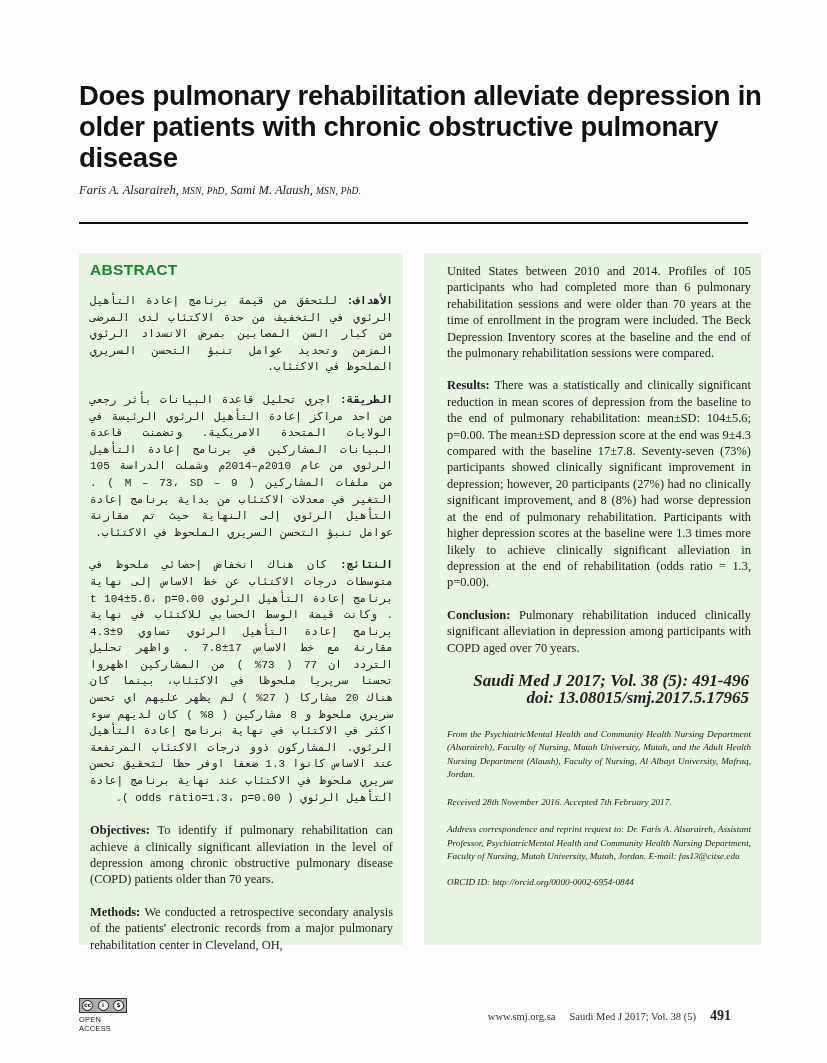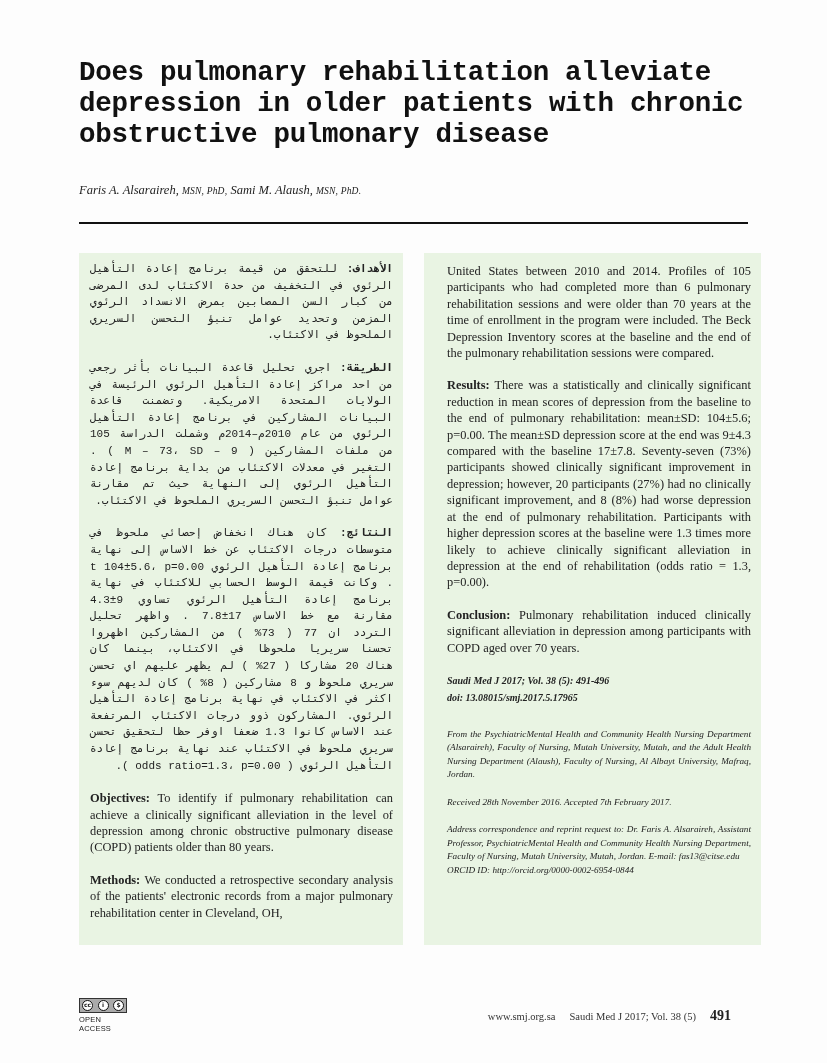--- a/index.html
+++ b/index.html
@@ -1,21 +1,21 @@
 <!DOCTYPE html>
 <html><head>
 <meta charset="utf-8">
 <style>
   * { box-sizing: border-box; margin: 0; padding: 0; }
   html, body { width: 827px; height: 1063px; background: #fdfdfd; overflow: hidden; }
   body { position: relative; font-family: "Liberation Serif", "DejaVu Serif", serif; color: #1a1a1a; }
 
   .title {
-    position: absolute; left: 79px; top: 57px; width: 690px;
-    font-family: Liberation Mono, monospace; font-weight: bold;
+    position: absolute; left: 79px; top: 80px; width: 690px;
+    font-family: Liberation Sans, sans-serif; font-weight: bold;
     font-size: 27.5px; line-height: 31px; color: #111; letter-spacing: -0.3px;
   }
   .authors {
     position: absolute; left: 79px; top: 183px; width: 600px;
     font-style: italic; font-size: 12.5px; color: #222;
   }
   .authors .deg { font-size: 9.5px; letter-spacing: 0.2px; }
   .rule {
     position: absolute; left: 79px; top: 222px; width: 669px; height: 2px; background: #111;
   }
@@ -36,21 +36,21 @@
     font-size: 11px; line-height: 16.6px; color: #222; margin-bottom: 16px;
   }
   .ar b { font-weight: bold; }
 
   .en {
     text-align: justify; font-size: 12.4px; line-height: 16.4px; color: #222; margin-bottom: 16px;
   }
   .en b { font-weight: bold; }
 
   .cite {
-    text-align: left; font-style: italic; font-weight: bold; font-size: 10px; line-height: 17px;
+    text-align: right; font-style: italic; font-weight: bold; font-size: 17px; line-height: 17px;
     color: #222; margin-top: 6px; margin-bottom: 22px; padding-right: 2px;
   }
   .note {
     text-align: justify; font-style: italic; font-size: 9.2px; line-height: 13.5px; color: #222;
     margin-bottom: 14px;
   }
 
   .footer-cc {
     position: absolute; left: 79px; top: 998px; width: 48px;
   }
@@ -80,48 +80,49 @@
 <div class="authors">
   <span>Faris A. Alsaraireh,</span>
   <span class="deg">MSN, PhD,</span>
   <span>Sami M. Alaush,</span>
   <span class="deg">MSN, PhD.</span>
 </div>
 
 <div class="rule"></div>
 
 <section class="box left">
+  <h2 class="abstract-head">ABSTRACT</h2>
 
   <p class="ar"><b>الأهداف:</b><span> للتحقق من قيمة برنامج إعادة التأهيل الرئوي في التخفيف من حدة الاكتئاب لدى المرضى من كبار السن المصابين بمرض الانسداد الرئوي المزمن وتحديد عوامل تنبؤ التحسن السريري الملحوظ في الاكتئاب.</span></p>
 
   <p class="ar"><b>الطريقة:</b><span> اجري تحليل قاعدة البيانات بأثر رجعي من احد مراكز إعادة التأهيل الرئوي الرئيسة في الولايات المتحدة الامريكية. وتضمنت قاعدة البيانات المشاركين في برنامج إعادة التأهيل الرئوي من عام 2010م–2014م وشملت الدراسة 105 من ملفات المشاركين ( M – 73، SD – 9 ) . التغير في معدلات الاكتئاب من بداية برنامج إعادة التأهيل الرئوي إلى النهاية حيث تم مقارنة عوامل تنبؤ التحسن السريري الملحوظ في الاكتئاب.</span></p>
 
   <p class="ar"><b>النتائج:</b><span> كان هناك انخفاض إحصائي ملحوظ في متوسطات درجات الاكتئاب عن خط الاساس إلى نهاية برنامج إعادة التأهيل الرئوي t 104±5.6، p=0.00 . وكانت قيمة الوسط الحسابي للاكتئاب في نهاية برنامج إعادة التأهيل الرئوي تساوي 9±4.3 مقارنة مع خط الاساس 17±7.8 . واظهر تحليل التردد ان 77 ( 73% ) من المشاركين اظهروا تحسنا سريريا ملحوظا في الاكتئاب، بينما كان هناك 20 مشاركا ( 27% ) لم يظهر عليهم اي تحسن سريري ملحوظ و 8 مشاركين ( 8% ) كان لديهم سوء اكثر في الاكتئاب في نهاية برنامج إعادة التأهيل الرئوي. المشاركون ذوو درجات الاكتئاب المرتفعة عند الاساس كانوا 1.3 ضعفا اوفر حظا لتحقيق تحسن سريري ملحوظ في الاكتئاب عند نهاية برنامج إعادة التأهيل الرئوي ( odds ratio=1.3، p=0.00 ).</span></p>
 
 
-  <p class="en"><b>Objectives:</b><span> To identify if pulmonary rehabilitation can achieve a clinically significant alleviation in the level of depression among chronic obstructive pulmonary disease (COPD) patients older than 80 years.</span></p>
+  <p class="en"><b>Objectives:</b><span> To identify if pulmonary rehabilitation can achieve a clinically significant alleviation in the level of depression among chronic obstructive pulmonary disease (COPD) patients older than 70 years.</span></p>
 
   <p class="en"><b>Methods:</b><span> We conducted a retrospective secondary analysis of the patients' electronic records from a major pulmonary rehabilitation center in Cleveland, OH,</span></p>
 </section>
 
 <section class="box right">
   <p class="en">United States between 2010 and 2014. Profiles of 105 participants who had completed more than 6 pulmonary rehabilitation sessions and were older than 70 years at the time of enrollment in the program were included. The Beck Depression Inventory scores at the baseline and the end of the pulmonary rehabilitation sessions were compared.</p>
 
   <p class="en"><b>Results:</b><span> There was a statistically and clinically significant reduction in mean scores of depression from the baseline to the end of pulmonary rehabilitation: mean±SD: 104±5.6; p=0.00. The mean±SD depression score at the end was 9±4.3 compared with the baseline 17±7.8. Seventy-seven (73%) participants showed clinically significant improvement in depression; however, 20 participants (27%) had no clinically significant improvement, and 8 (8%) had worse depression at the end of pulmonary rehabilitation. Participants with higher depression scores at the baseline were 1.3 times more likely to achieve clinically significant alleviation in depression at the end of rehabilitation (odds ratio = 1.3, p=0.00).</span></p>
 
   <p class="en"><b>Conclusion:</b><span> Pulmonary rehabilitation induced clinically significant alleviation in depression among participants with COPD aged over 70 years.</span></p>
 
   <div class="cite">
     <div>Saudi Med J 2017; Vol. 38 (5): 491-496</div>
     <div>doi: 13.08015/smj.2017.5.17965</div>
   </div>
 
   <p class="note">From the PsychiatricMental Health and Community Health Nursing Department (Alsaraireh), Faculty of Nursing, Mutah University, Mutah, and the Adult Health Nursing Department (Alaush), Faculty of Nursing, Al Albayt University, Mafraq, Jordan.</p>
   <p class="note">Received 28th November 2016. Accepted 7th February 2017.</p>
-  <p class="note" style="margin-bottom:0">Address correspondence and reprint request to: Dr. Faris A. Alsaraireh, Assistant Professor, PsychiatricMental Health and Community Health Nursing Department, Faculty of Nursing, Mutah University, Mutah, Jordan. E-mail: fas13@citse.edu</p>
+  <p class="note" style="margin-bottom:12px">Address correspondence and reprint request to: Dr. Faris A. Alsaraireh, Assistant Professor, PsychiatricMental Health and Community Health Nursing Department, Faculty of Nursing, Mutah University, Mutah, Jordan. E-mail: fas13@citse.edu</p>
   <p class="note">ORCID ID: http://orcid.org/0000-0002-6954-0844</p>
 </section>
 
 <div class="footer-cc">
   <div class="cc-badge">
     <span>cc</span>
     <span>i</span>
     <span>$</span>
   </div>
   <div class="open-access">OPEN ACCESS</div>

